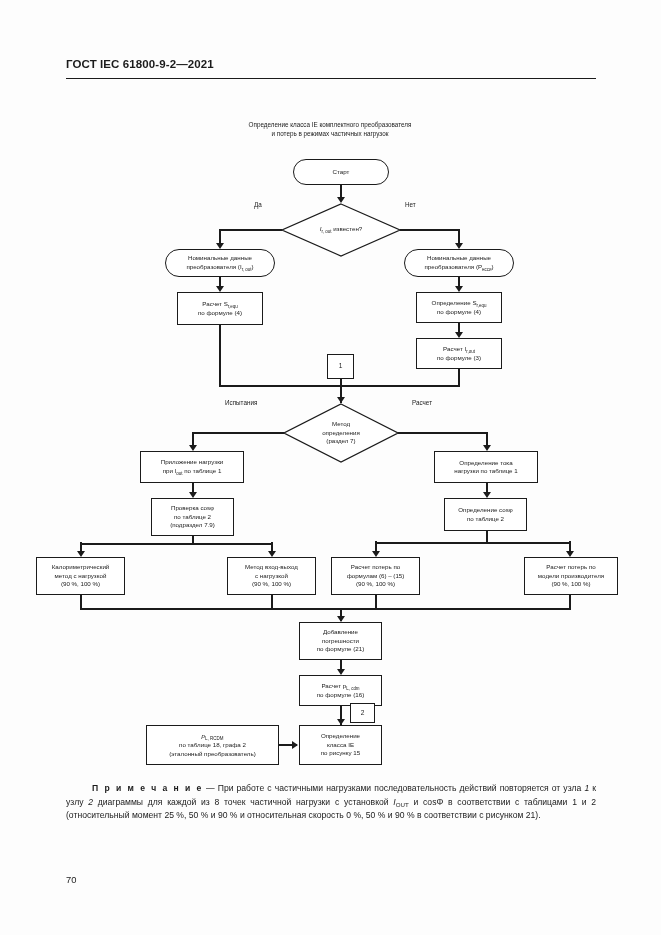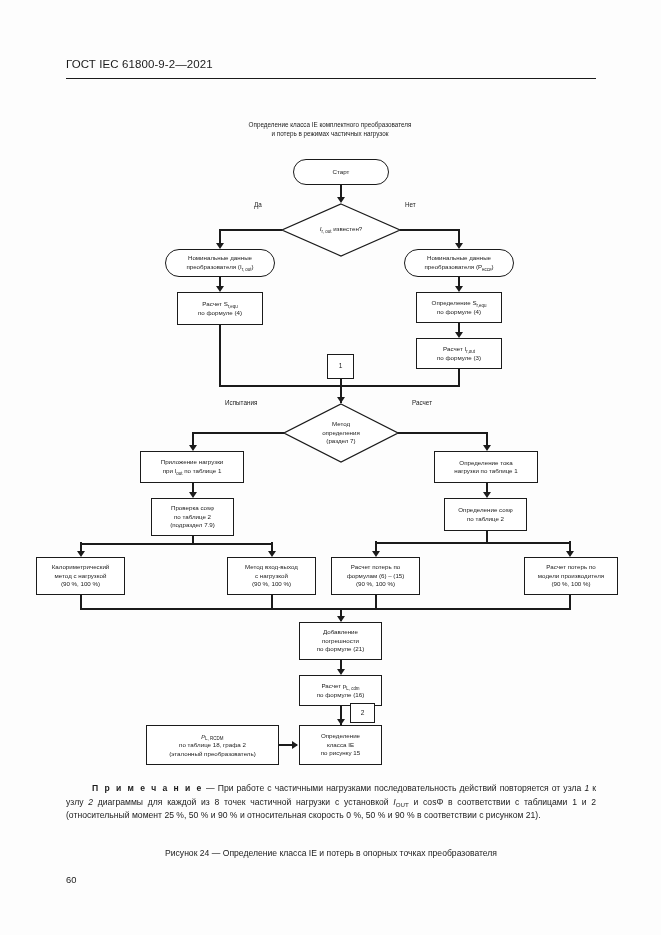--- a/index.html
+++ b/index.html
@@ -6,21 +6,21 @@
   body{
     width:661px;height:935px;position:relative;
     font-family:"Liberation Sans", sans-serif;
     color:#1b1b1b;
     -webkit-font-smoothing:antialiased;
   }
   .page{position:absolute;inset:0;background:#fdfdfd;}
 
   
   .hdr{position:absolute;left:66px;top:58px;width:530px;}
-  .hdr-title{font-size:11.5px;font-weight:normal;letter-spacing:.1px;}
+  .hdr-title{font-size:11.5px;font-weight:bold;letter-spacing:.1px;}
   .hdr-rule{position:absolute;left:66px;top:78px;width:530px;height:1.4px;background:#1b1b1b;}
 
   
   .fig{position:absolute;left:0;top:105px;width:661px;height:670px;}
 
   .ftitle{position:absolute;text-align:center;font-size:6.3px;line-height:9px;
           left:185px;top:15px;width:290px;color:#1b1b1b;}
 
   
   .node{position:absolute;box-sizing:border-box;border:1.1px solid #1b1b1b;
@@ -307,17 +307,16 @@
         <span>по рисунку 15</span>
       </span>
     </div>
 
   </div>
 
   <div class="note">
     <span style="display:inline-block;width:26px;"></span><span class="spaced">П р и м е ч а н и е</span><span> — </span><span>При работе с частичными нагрузками последовательность действий повторяется от узла </span><i>1</i><span> к узлу </span><i>2</i><span> диаграммы для каждой из 8 точек частичной нагрузки с установкой </span><i>I</i><sub>OUT</sub><span> и cosΦ в соответствии с таблицами 1 и 2 (относительный момент 25 %, 50 % и 90 % и относительная скорость 0 %, 50 % и 90 % в соответствии с рисунком 21).</span>
   </div>
 
-  <div class="caption">Рисунок 24 — Определение класса IE и потерь в опорных точках преобразователя</div>
-
-  <div class="pageno">60</div>
+
+  <div class="pageno">70</div>
 
 </div>
 
 </body></html>

